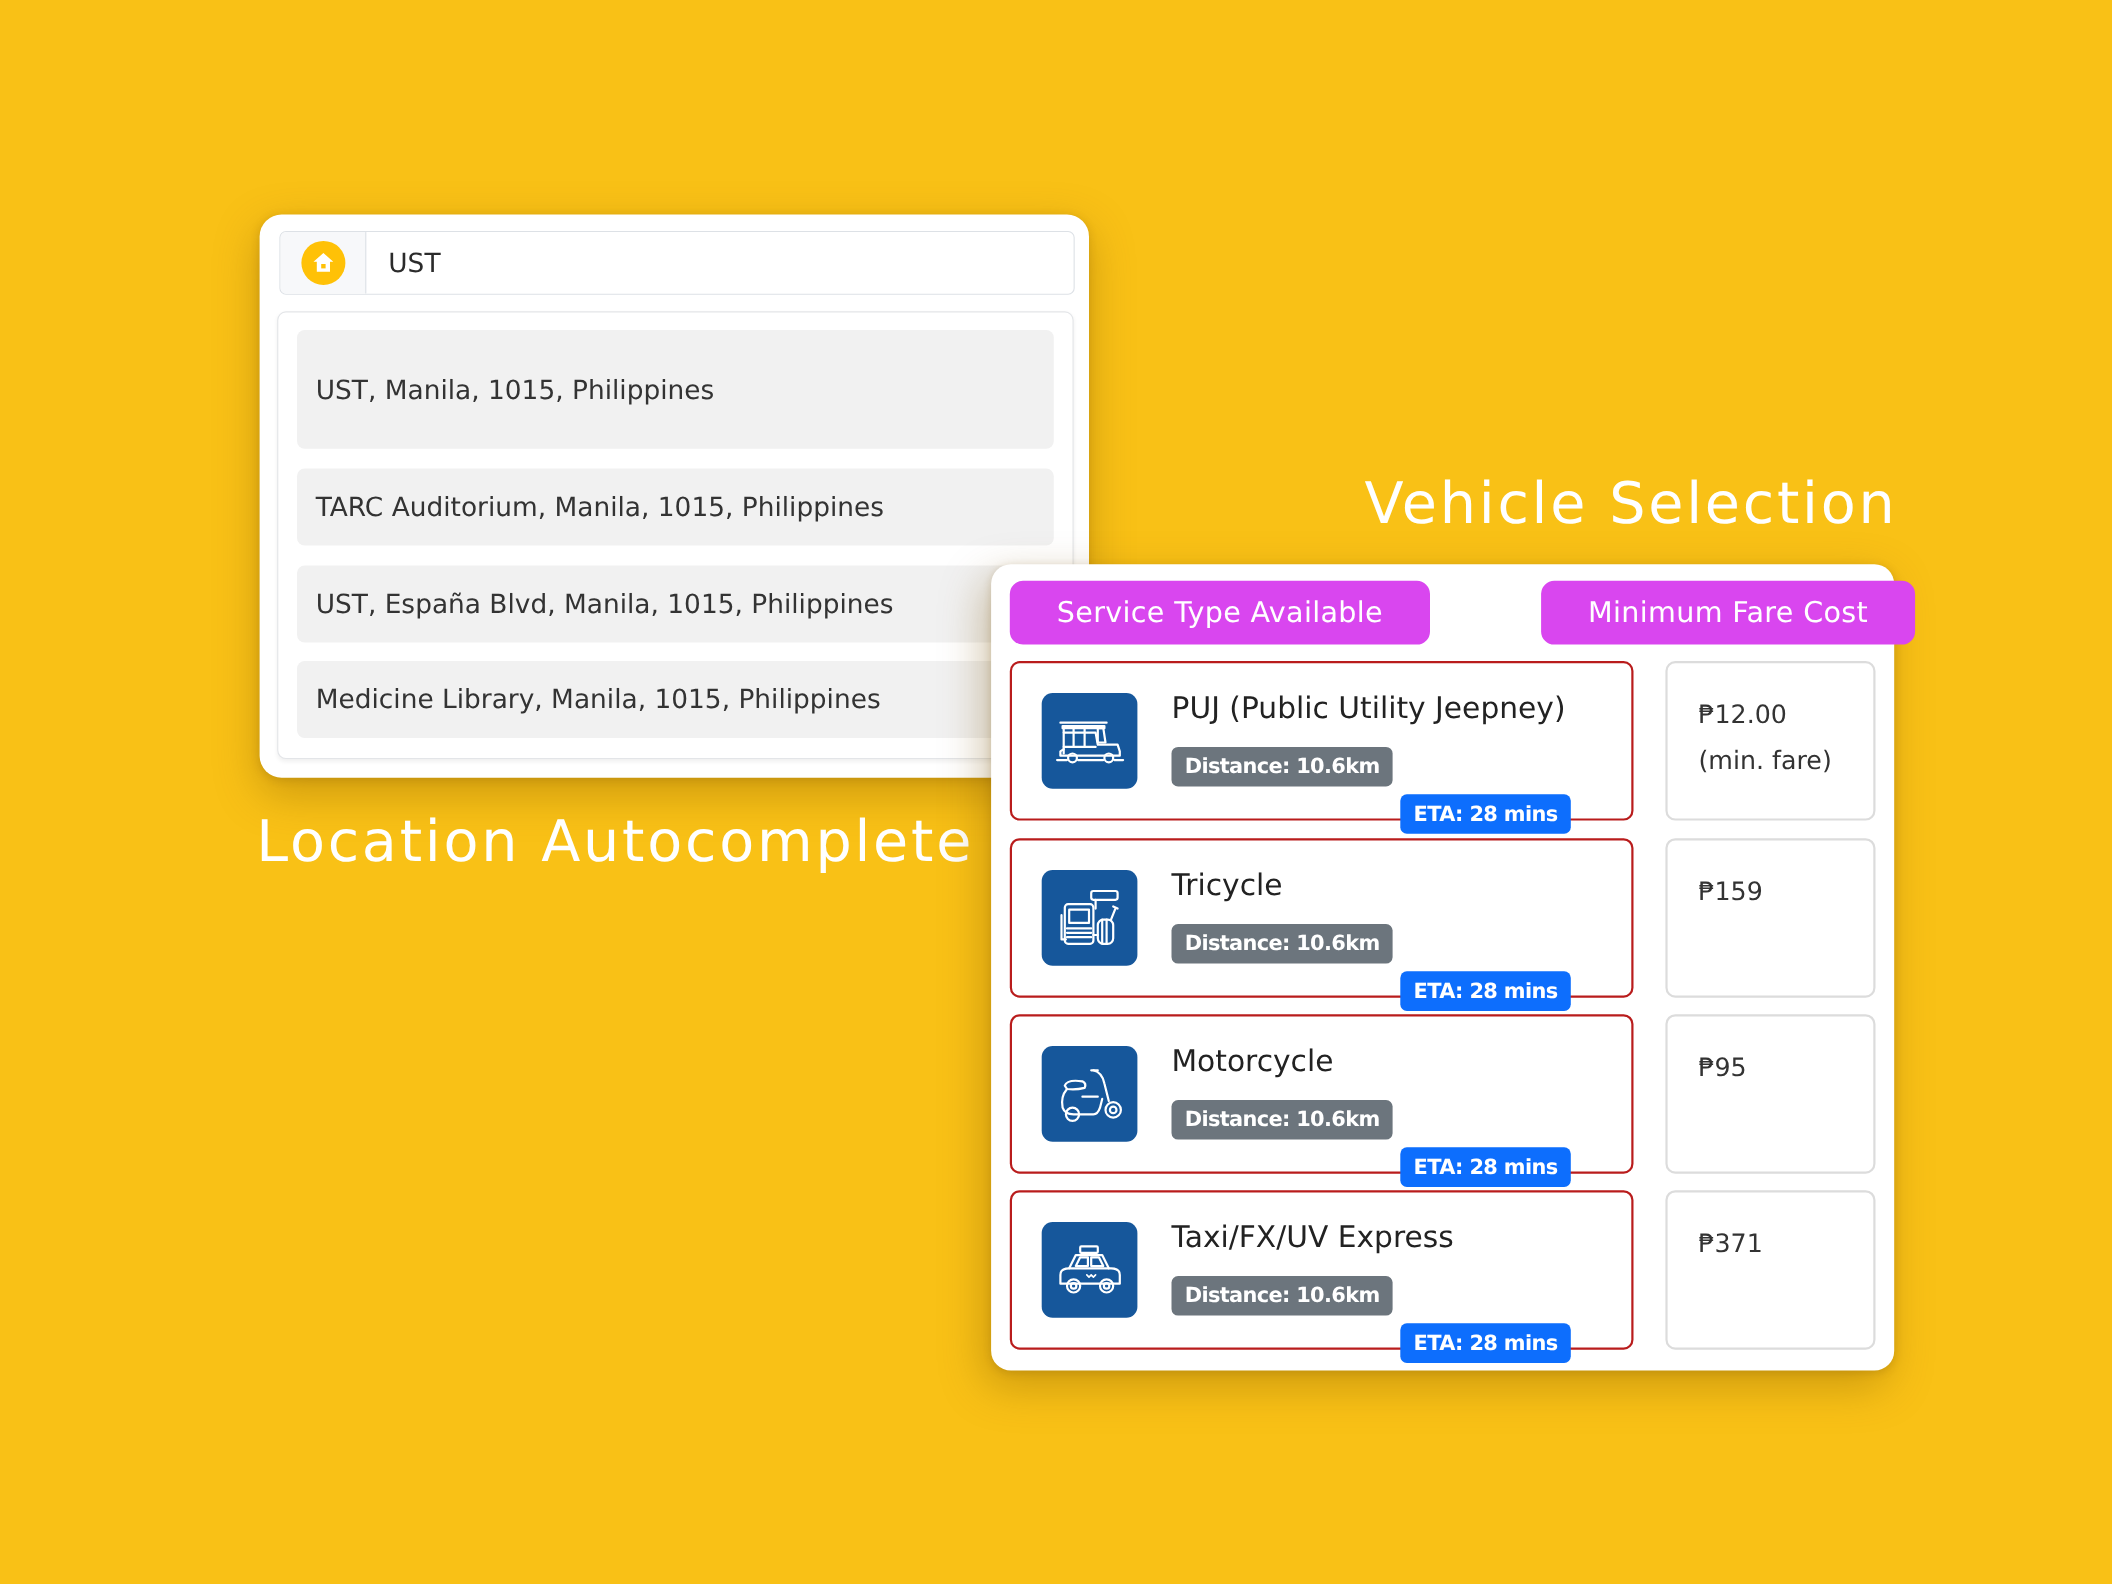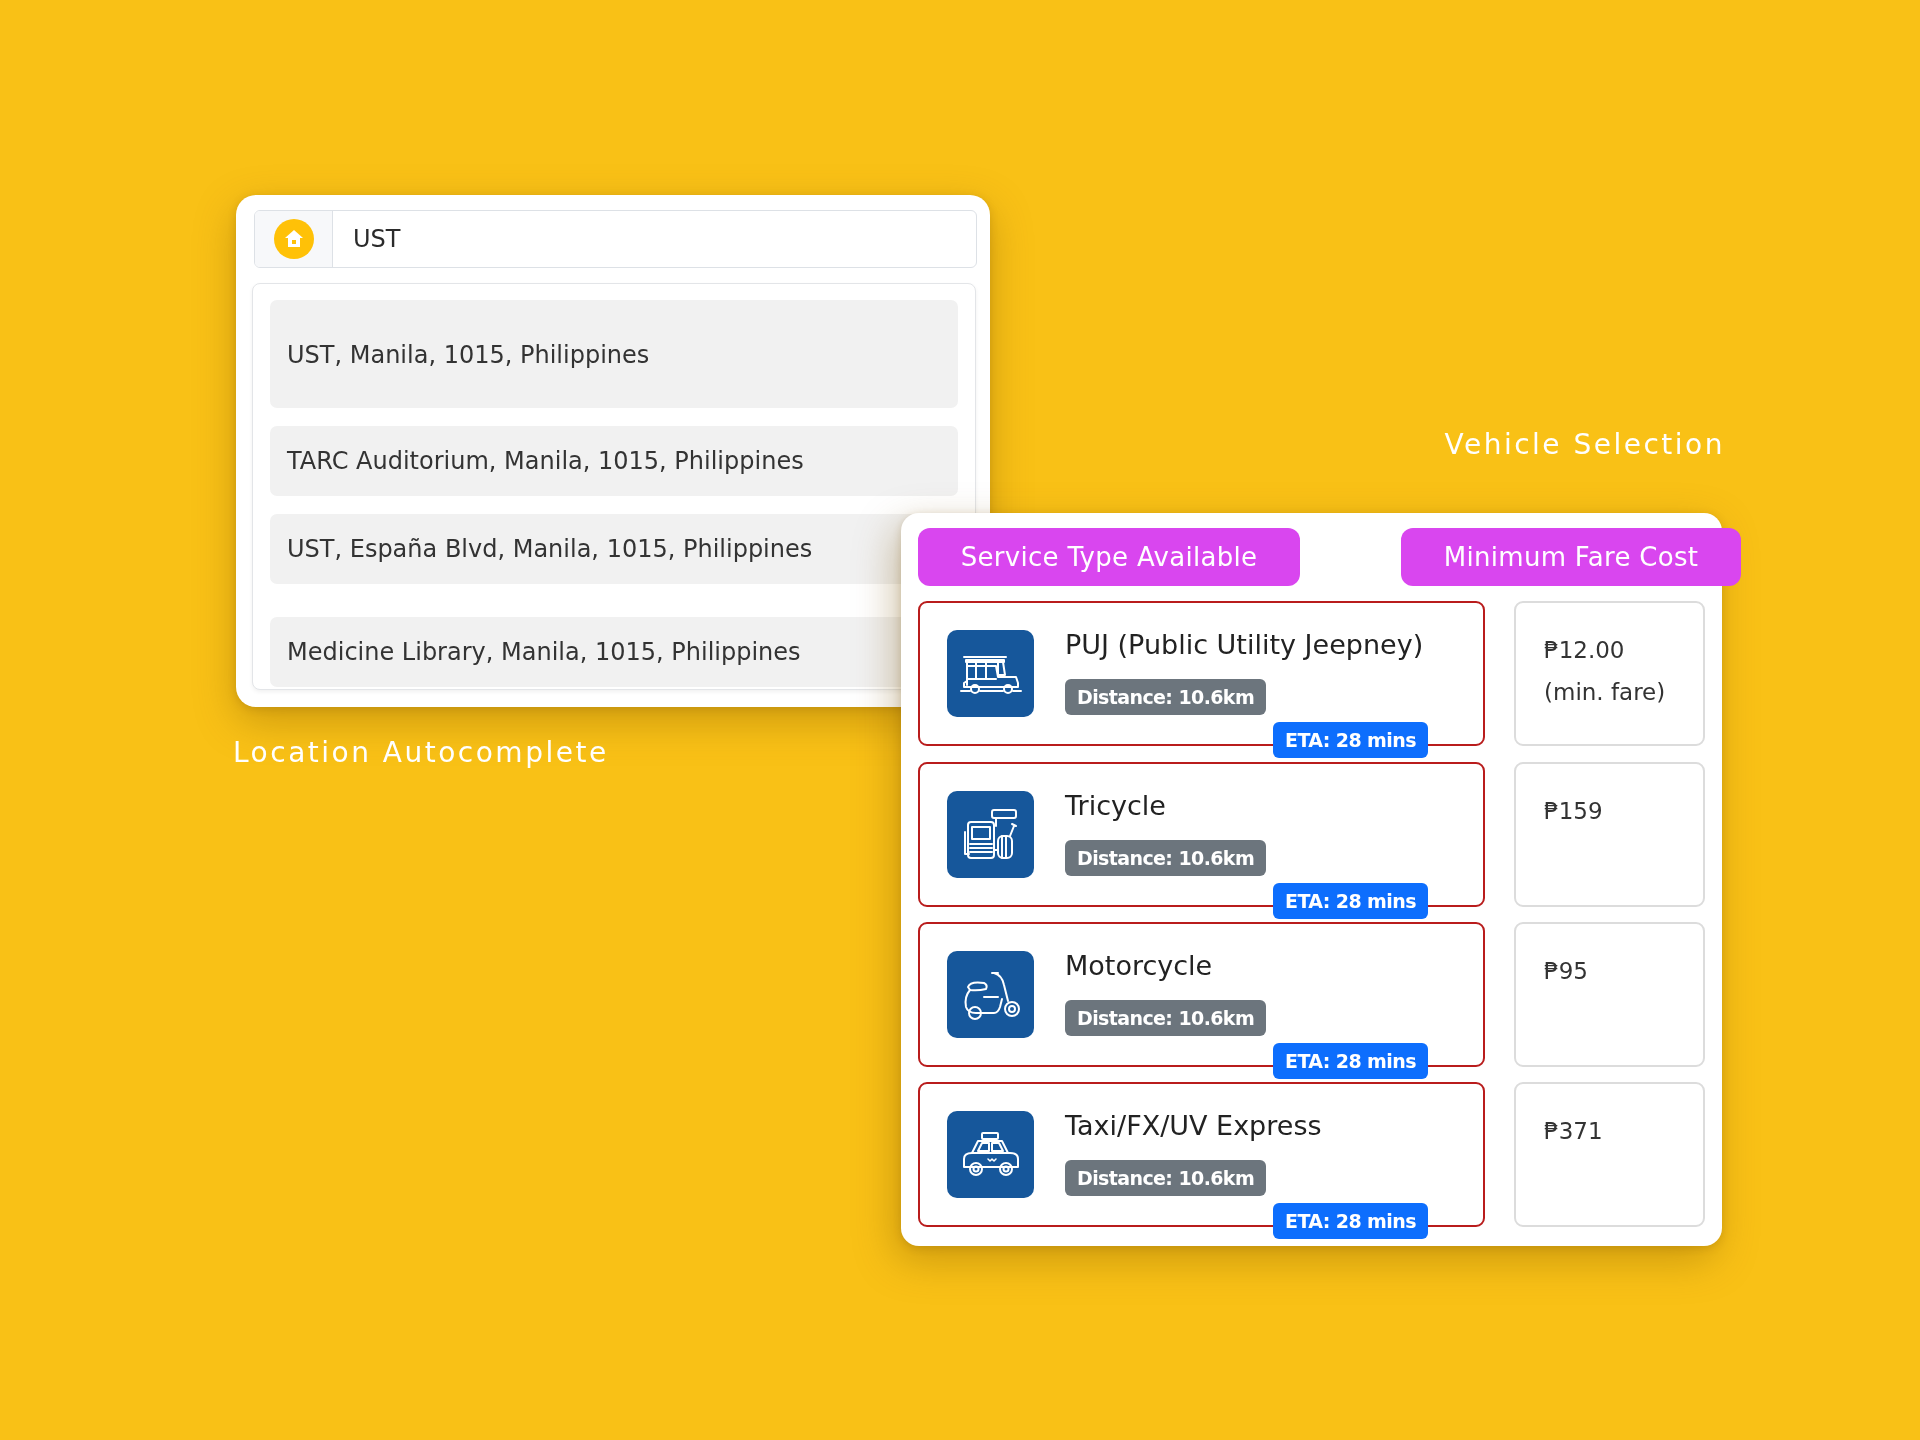--- a/index.html
+++ b/index.html
@@ -69,26 +69,26 @@
       font-size: 24px;
       line-height: 39px;
       color: #333;
       padding: 0 17px;
       display: flex; align-items: center;
       cursor: pointer;
     }
     .ac-item.i0 { top: 16px; height: 108px; padding-top: 2px; }
     .ac-item.i1 { top: 142px; height: 70px; }
     .ac-item.i2 { top: 230px; height: 70px; }
-    .ac-item.i3 { top: 317px; height: 70px; margin-top: 16px; }
+    .ac-item.i3 { top: 317px; height: 70px; }
 
     .caption {
       position: absolute;
       color: #ffffff;
-      font-size: 28px;
+      font-size: 52px;
       letter-spacing: 2.5px;
       font-weight: normal;
       white-space: nowrap;
     }
     .caption.loc { left: 233px; top: 736px; }
     .caption.veh { right: 195px; top: 428px; }
 
     
     .veh-panel {
       position: absolute;

